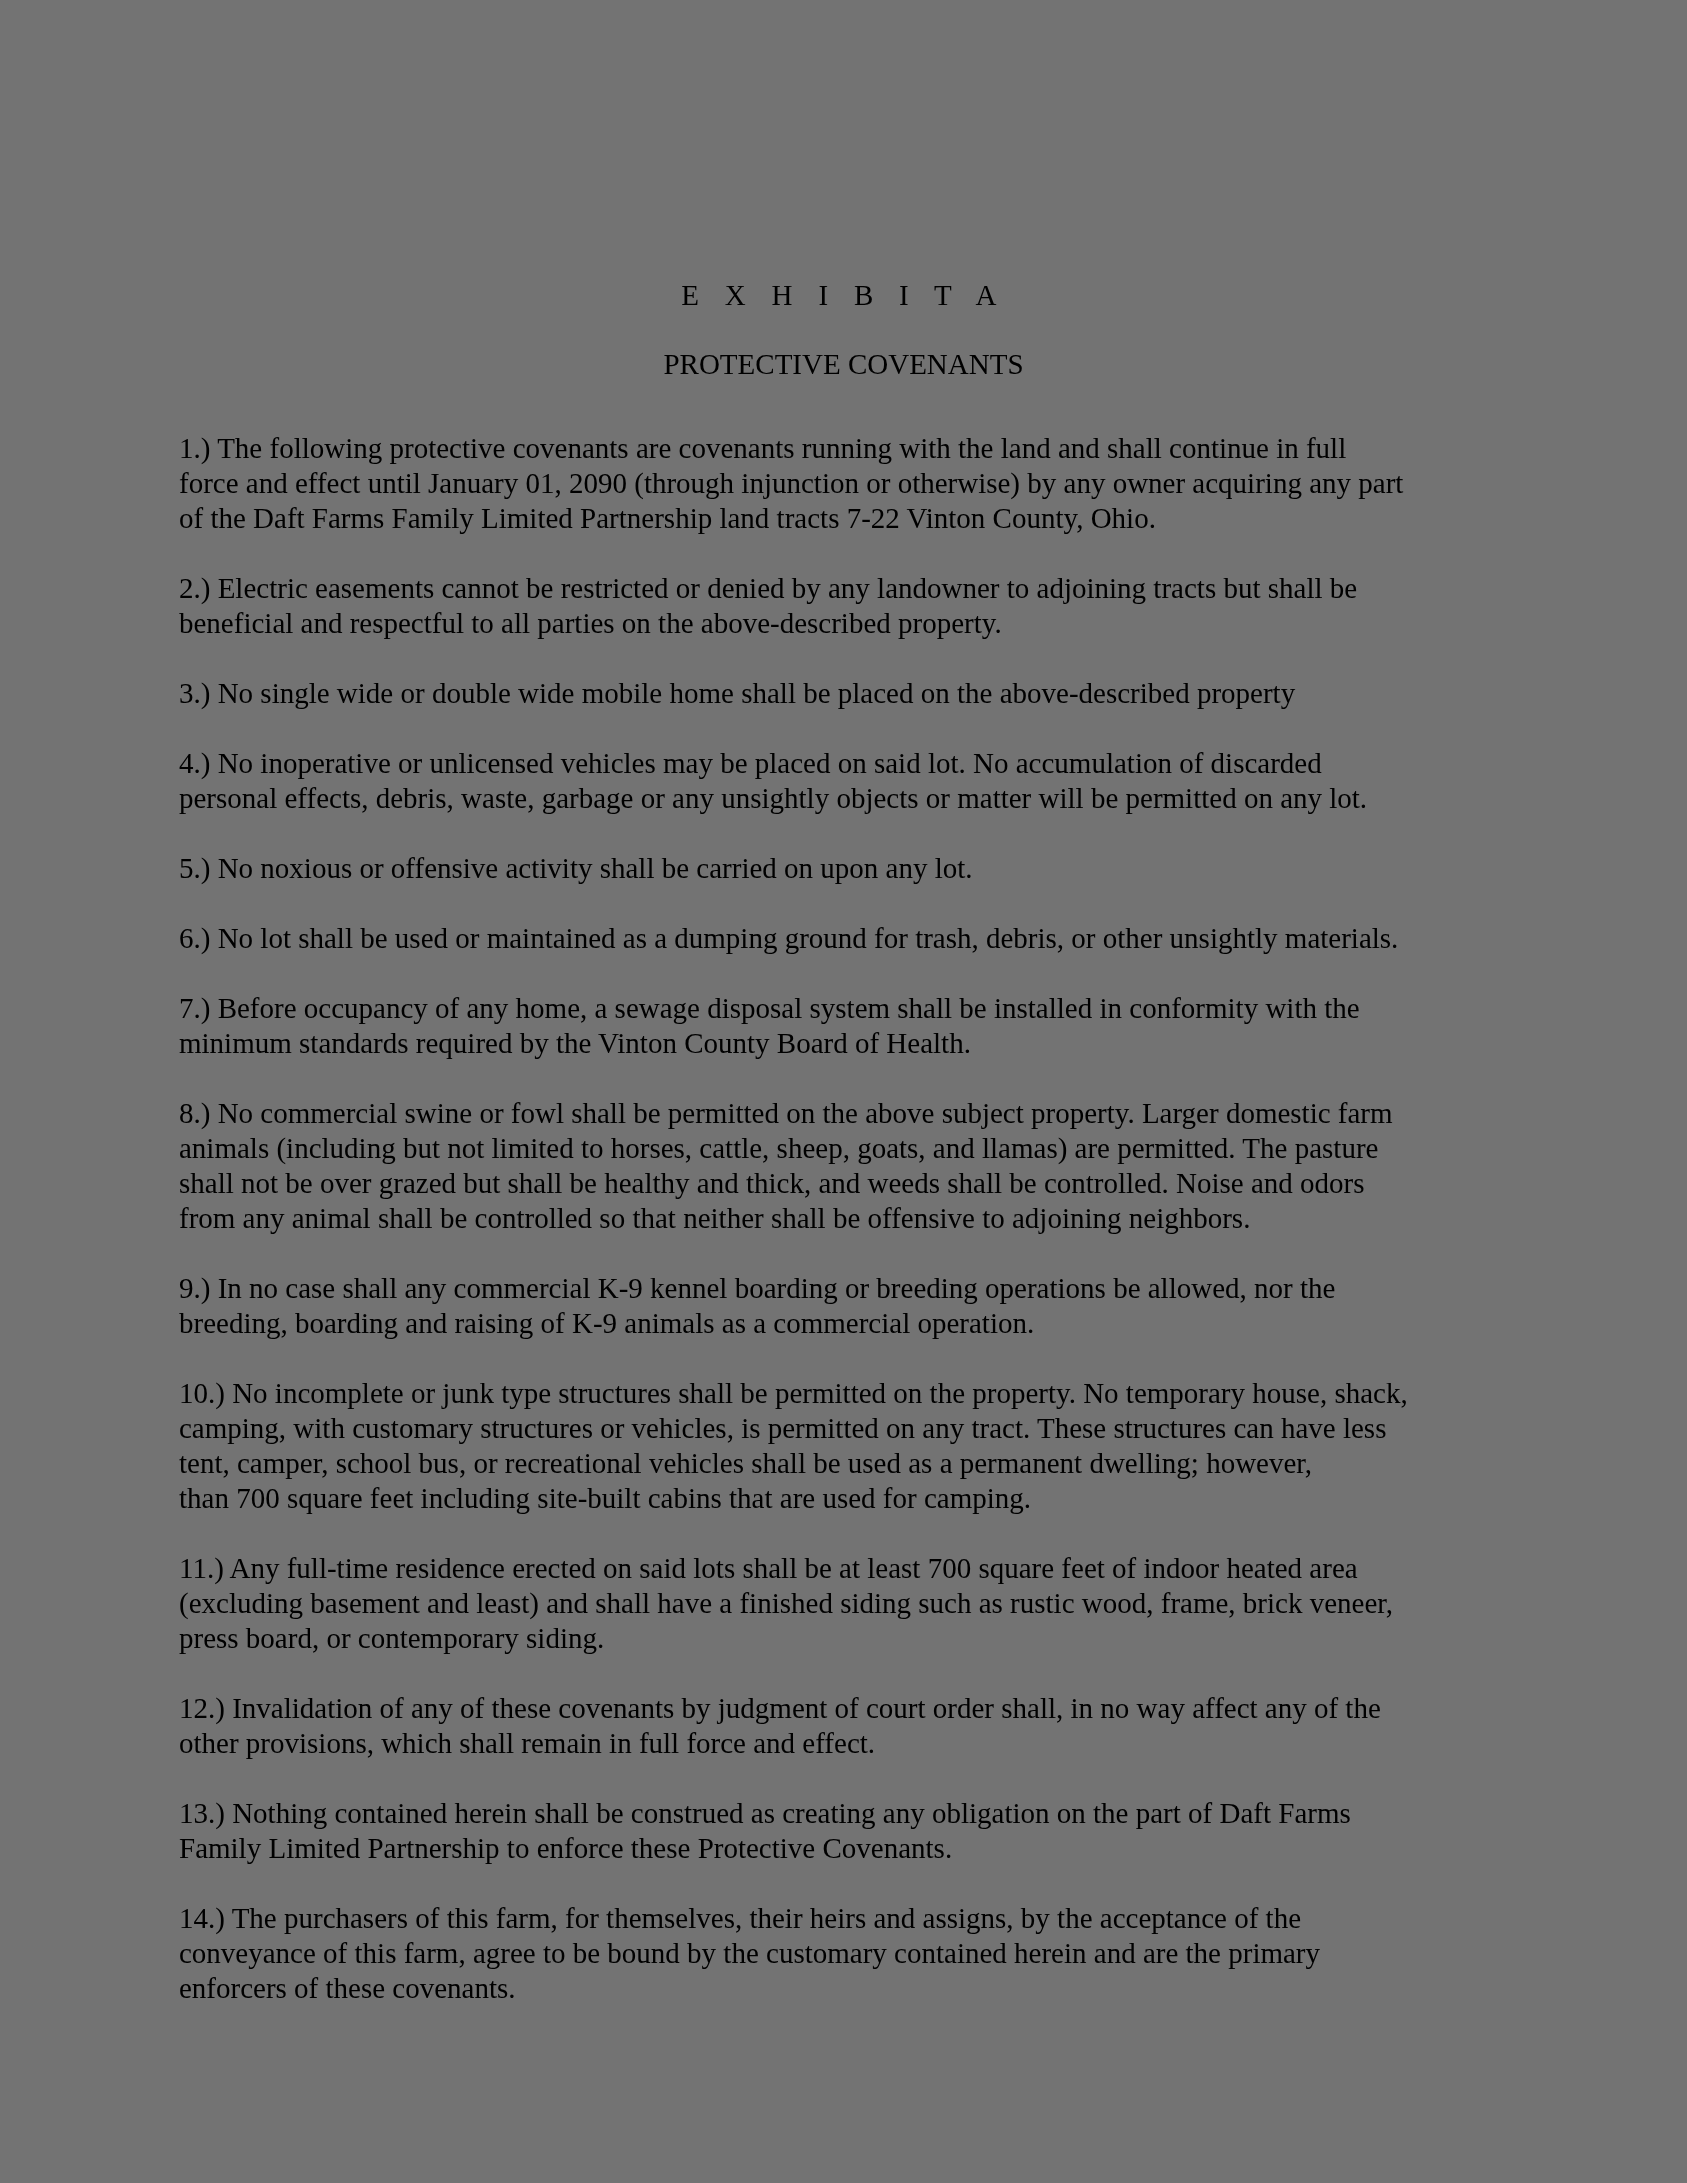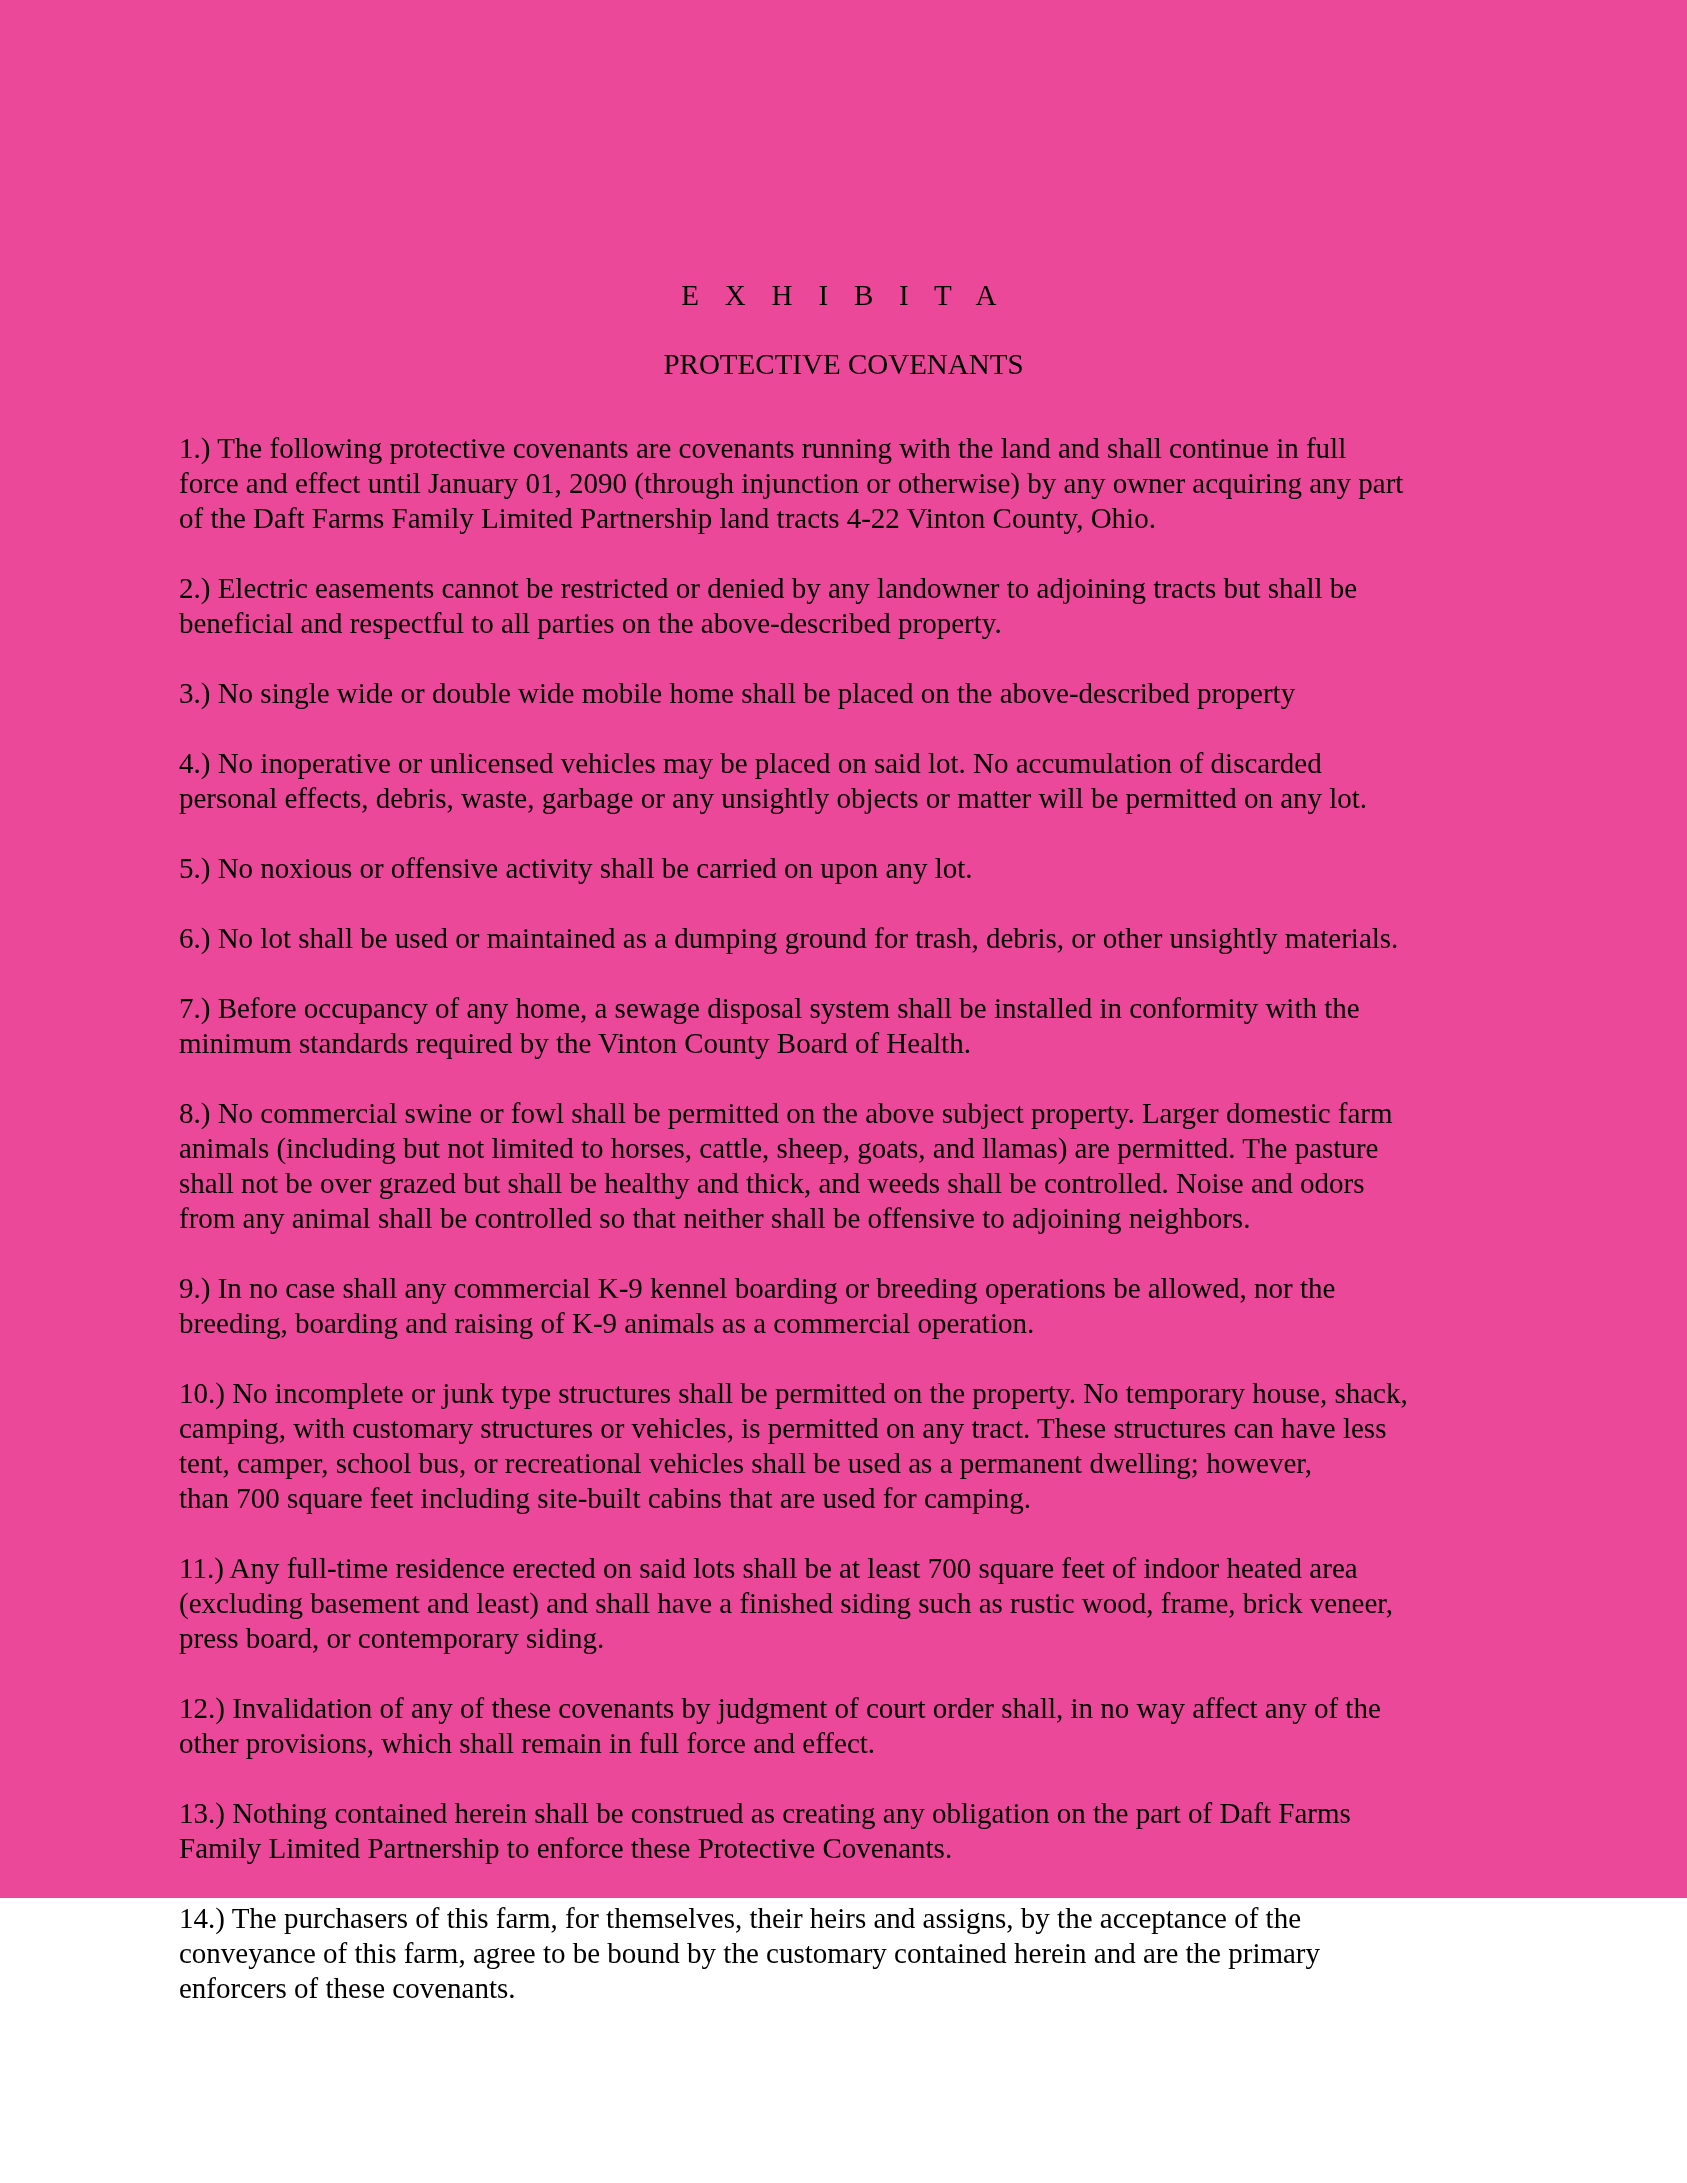--- a/index.html
+++ b/index.html
@@ -1,19 +1,19 @@
 <!DOCTYPE html>
 <html style="font-size:10.6px"><head>
 <meta charset="utf-8">
 <style>
   html, body { margin: 0; padding: 0; background: #ffffff; }
   body { width: 1687px; height: 2183px; position: relative; overflow: hidden; }
   .page {
-    position: absolute; left: 0; top: 0; width: 1687px; height: 1898px;
-    background: #ec4899; color: #000000;
+    position: absolute; left: 0; top: 0; width: 1687px; height: 2183px;
+    background: #737373; color: #000000;
     font-family: "Liberation Serif", "DejaVu Serif", serif;
   }
   .exhibit-title {
     position: absolute; top: 278px; left: 0; width: 1687px;
     text-align: center; font-size: 29px; letter-spacing: 9.3px; line-height: 34px;
   }
   .covenants-heading {
     position: absolute; top: 347px; left: 0; width: 1687px;
     text-align: center; font-size: 29px; line-height: 34px;
   }
@@ -30,21 +30,21 @@
 
 <div class="page">
   <div class="exhibit-title">E X H I B I T  A</div>
   <div class="covenants-heading">
     <span>PROTECTIVE COVENANTS</span>
   </div>
   <div class="body-text" id="covenant-list">
       <div class="covenant">
         <span class="line">1.) The following protective covenants are covenants running with the land and shall continue in full</span>
         <span class="line">force and effect until January 01, 2090 (through injunction or otherwise) by any owner acquiring any part</span>
-        <span class="line">of the Daft Farms Family Limited Partnership land tracts 4-22 Vinton County, Ohio.</span>
+        <span class="line">of the Daft Farms Family Limited Partnership land tracts 7-22 Vinton County, Ohio.</span>
       </div>
       <div class="covenant">
         <span class="line">2.) Electric easements cannot be restricted or denied by any landowner to adjoining tracts but shall be</span>
         <span class="line">beneficial and respectful to all parties on the above-described property.</span>
       </div>
       <div class="covenant">
         <span class="line">3.) No single wide or double wide mobile home shall be placed on the above-described property</span>
       </div>
       <div class="covenant">
         <span class="line">4.) No inoperative or unlicensed vehicles may be placed on said lot. No accumulation of discarded</span>

